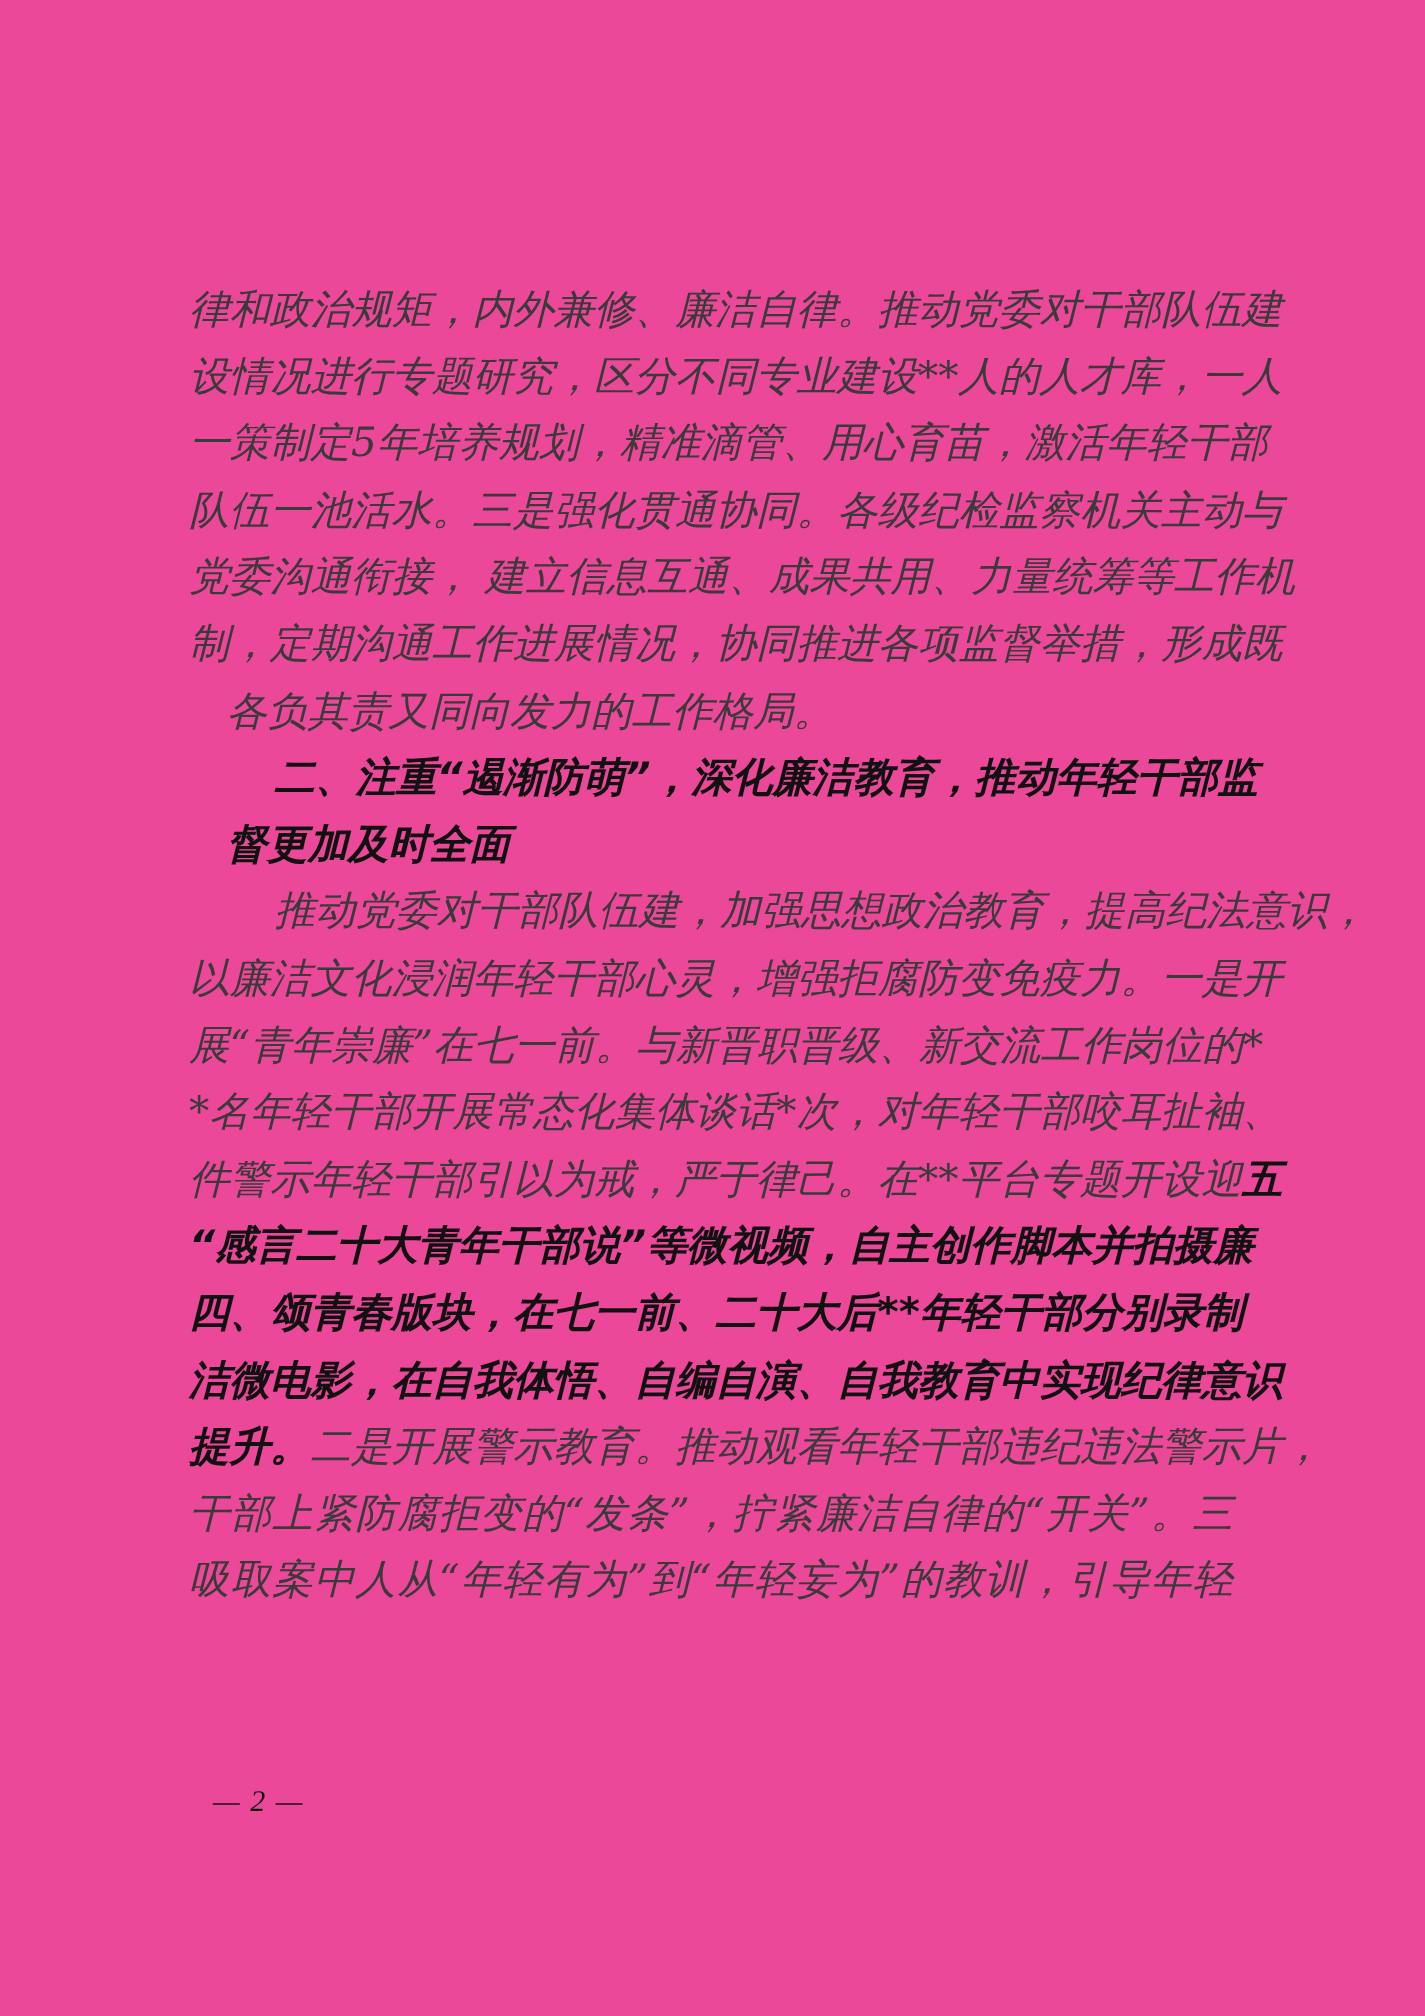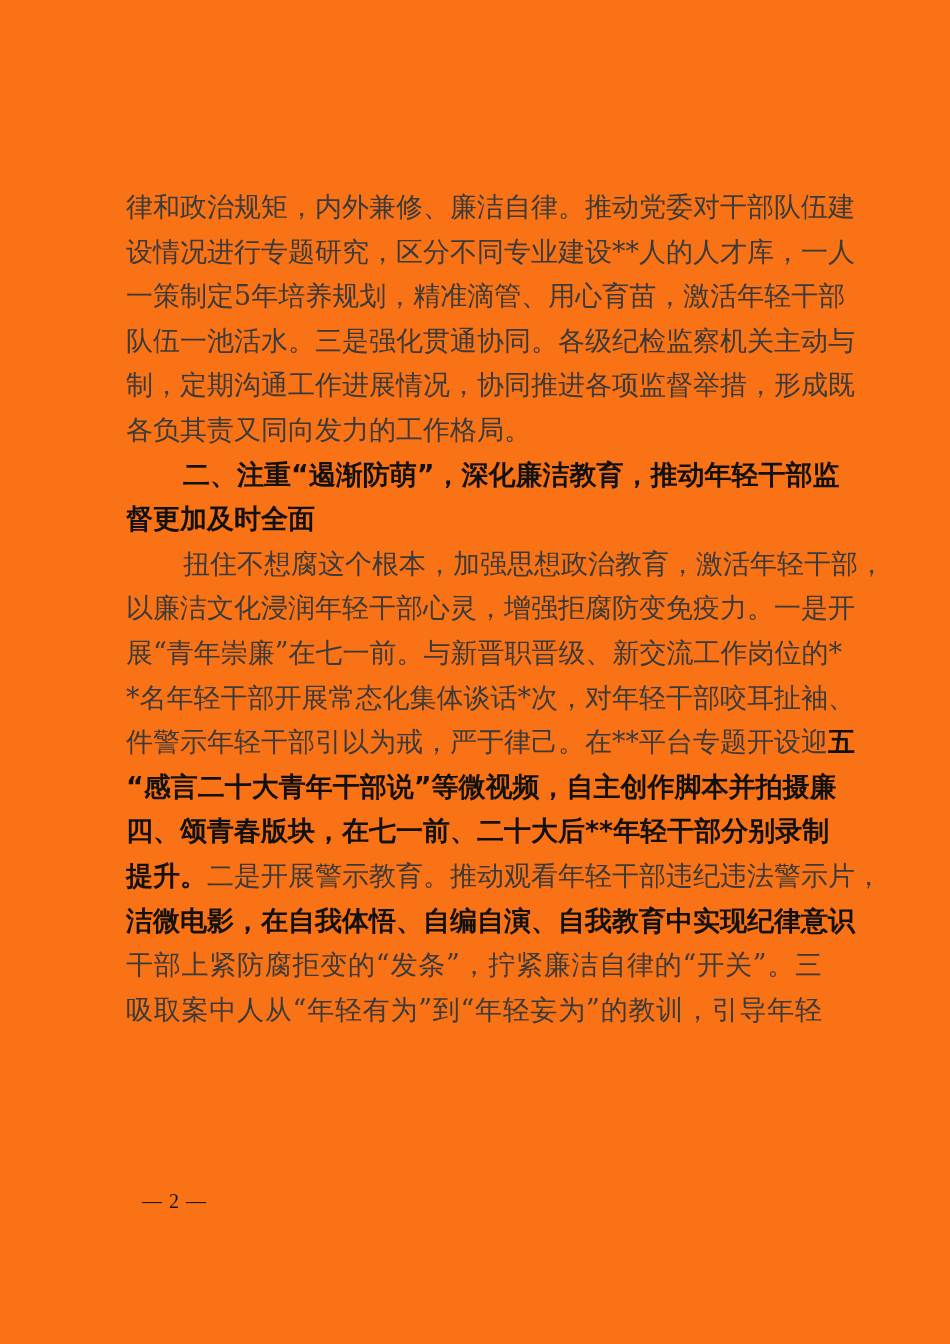--- a/index.html
+++ b/index.html
@@ -12,40 +12,42 @@
       height: 1344px;
       position: relative;
       overflow: hidden;
       font-family: "DejaVu Serif", "Liberation Serif", serif;
     }
     .page {
       position: absolute;
       left: 0; top: 0;
       width: 950px;
       height: 1344px;
-      background: #f97316;
+      background: #ec4899;
+      font-style: italic;
     }
     .text-block {
       position: absolute;
       left: 126px;
       top: 185px;
       width: 696px;
     }
     .line {
       height: 44.6px;
       line-height: 44.6px;
       font-size: 27px;
       white-space: nowrap;
       color: #3a3a3a;
       text-align: justify;
       text-align-last: justify;
       letter-spacing: 0;
     }
     .line.last {
       text-align-last: left;
+      margin-left: 25px;
     }
     .line.indent {
       padding-left: 57px;
     }
     .heading {
       font-family: "DejaVu Sans", "Liberation Sans", sans-serif;
       font-weight: bold;
       color: #111111;
     }
     .em {
@@ -66,33 +68,34 @@
 </head>
 <body>
 
 <div class="page">
   <div class="text-block">
 
     <div class="line">律和政治规矩，内外兼修、廉洁自律。推动党委对干部队伍建</div>
     <div class="line">设情况进行专题研究，区分不同专业建设**人的人才库，一人</div>
     <div class="line">一策制定5年培养规划，精准滴管、用心育苗，激活年轻干部</div>
     <div class="line">队伍一池活水。三是强化贯通协同。各级纪检监察机关主动与</div>
+    <div class="line">党委沟通衔接， 建立信息互通、成果共用、力量统筹等工作机</div>
     <div class="line">制，定期沟通工作进展情况，协同推进各项监督举措，形成既</div>
     <div class="line last">各负其责又同向发力的工作格局。</div>
 
     <div class="line indent heading">二、注重“遏渐防萌”，深化廉洁教育，推动年轻干部监</div>
     <div class="line last heading">督更加及时全面</div>
 
-    <div class="line indent">扭住不想腐这个根本，加强思想政治教育，激活年轻干部，</div>
+    <div class="line indent">推动党委对干部队伍建，加强思想政治教育，提高纪法意识，</div>
     <div class="line">以廉洁文化浸润年轻干部心灵，增强拒腐防变免疫力。一是开</div>
     <div class="line">展“青年崇廉”在七一前。与新晋职晋级、新交流工作岗位的*</div>
     <div class="line">*名年轻干部开展常态化集体谈话*次，对年轻干部咬耳扯袖、</div>
     <div class="line"><span>件警示年轻干部引以为戒，严于律己。在**平台专题开设迎</span><span class="em">五</span></div>
     <div class="line em">“感言二十大青年干部说”等微视频，自主创作脚本并拍摄廉</div>
     <div class="line em">四、颂青春版块，在七一前、二十大后**年轻干部分别录制</div>
+    <div class="line em">洁微电影，在自我体悟、自编自演、自我教育中实现纪律意识</div>
     <div class="line"><span class="em">提升。</span><span>二是开展警示教育。推动观看年轻干部违纪违法警示片，</span></div>
-    <div class="line em">洁微电影，在自我体悟、自编自演、自我教育中实现纪律意识</div>
     <div class="line">干部上紧防腐拒变的“发条”，拧紧廉洁自律的“开关”。三</div>
     <div class="line">吸取案中人从“年轻有为”到“年轻妄为”的教训，引导年轻</div>
   </div>
 
   <div class="page-number">— 2 —</div>
 </div>
 
 </body></html>

